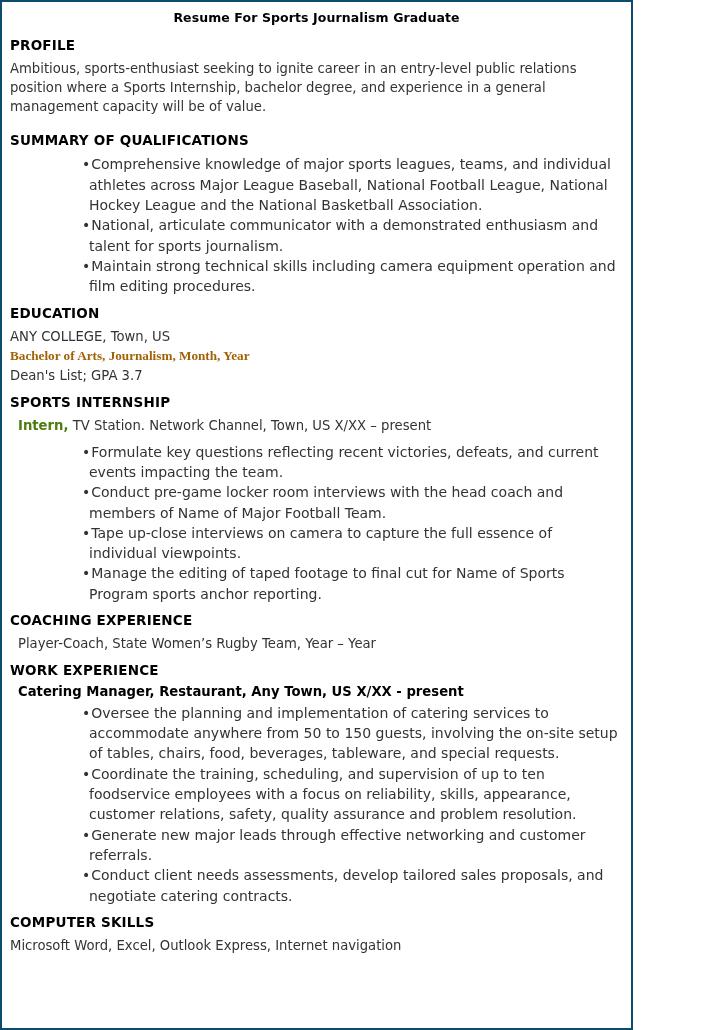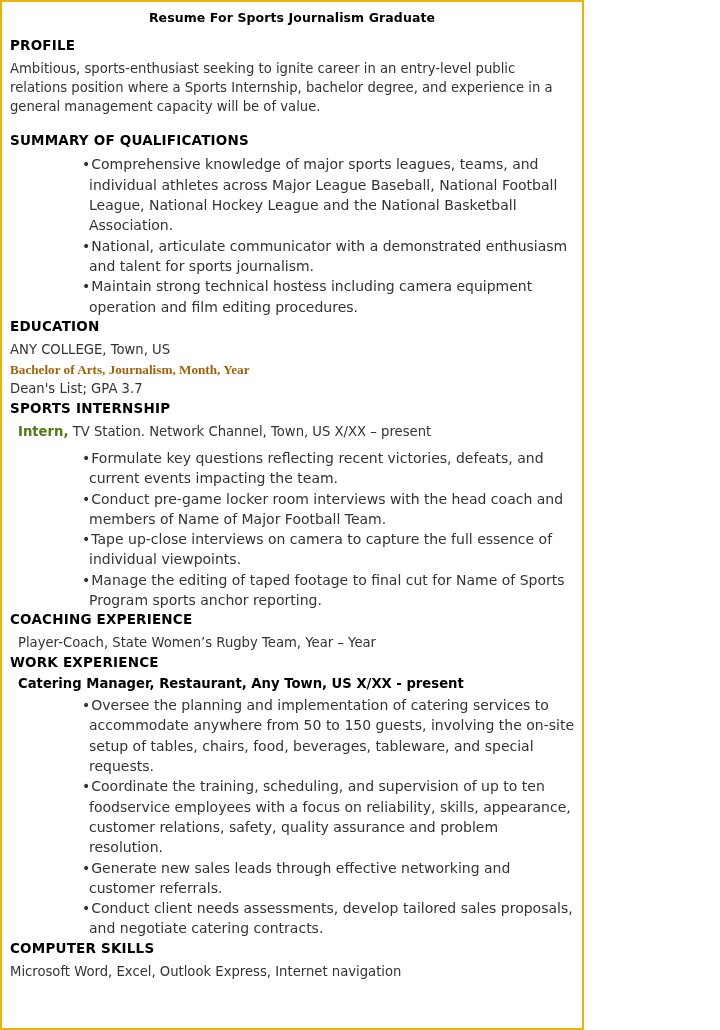--- a/index.html
+++ b/index.html
@@ -8,39 +8,39 @@
     background: #ffffff;
   }
   body {
     width: 720px;
     height: 1030px;
     font-family: "DejaVu Sans", sans-serif;
     color: #1a1a1a;
   }
   .page {
     box-sizing: border-box;
-    width: 584px;
+    width: 633px;
     height: 1030px;
-    border: 2px solid #eab308;
+    border: 2px solid #0c4a6e;
     padding: 6px 8px 0 8px;
     overflow: hidden;
   }
   .doc-title {
     text-align: center;
     font-size: 12.5px;
     font-weight: bold;
     letter-spacing: 0.1px;
     margin: 2px 0 12px 0;
     color: #000;
   }
   .section-heading {
     font-size: 13.5px;
     font-weight: bold;
     color: #000;
-    margin: 1px 0 6px 0;
+    margin: 8px 0 6px 0;
     letter-spacing: 0.2px;
   }
   .para {
     font-size: 13.2px;
     line-height: 1.45;
     color: #333333;
     margin: 0 0 16px 0;
   }
   .bullets {
     margin: 0;
@@ -93,21 +93,21 @@
 
   <div class="doc-title">Resume For Sports Journalism Graduate</div>
 
   <div class="section-heading">PROFILE</div>
   <p class="para">Ambitious, sports-enthusiast seeking to ignite career in an entry-level public relations position where a Sports Internship, bachelor degree, and experience in a general management capacity will be of value.</p>
 
   <div class="section-heading">SUMMARY OF QUALIFICATIONS</div>
   <ul class="bullets">
     <li>Comprehensive knowledge of major sports leagues, teams, and individual athletes across Major League Baseball, National Football League, National Hockey League and the National Basketball Association.</li>
     <li>National, articulate communicator with a demonstrated enthusiasm and talent for sports journalism.</li>
-    <li>Maintain strong technical hostess including camera equipment operation and film editing procedures.</li>
+    <li>Maintain strong technical skills including camera equipment operation and film editing procedures.</li>
   </ul>
 
   <div class="section-heading">EDUCATION</div>
   <p class="line">ANY COLLEGE, Town, US</p>
   <p class="line bold">Bachelor of Arts, Journalism, Month, Year</p>
   <p class="line">Dean's List; GPA 3.7</p>
 
   <div class="section-heading">SPORTS INTERNSHIP</div>
   <p class="line indent"><span class="lead-bold">Intern,</span><span> TV Station. Network Channel, Town, US X/XX – present</span></p>
   <div class="gap-sm"></div>
@@ -119,20 +119,20 @@
   </ul>
 
   <div class="section-heading">COACHING EXPERIENCE</div>
   <p class="line indent">Player-Coach, State Women’s Rugby Team, Year – Year</p>
 
   <div class="section-heading">WORK EXPERIENCE</div>
   <div class="subhead">Catering Manager, Restaurant, Any Town, US X/XX - present</div>
   <ul class="bullets">
     <li>Oversee the planning and implementation of catering services to accommodate anywhere from 50 to 150 guests, involving the on-site setup of tables, chairs, food, beverages, tableware, and special requests.</li>
     <li>Coordinate the training, scheduling, and supervision of up to ten foodservice employees with a focus on reliability, skills, appearance, customer relations, safety, quality assurance and problem resolution.</li>
-    <li>Generate new sales leads through effective networking and customer referrals.</li>
+    <li>Generate new major leads through effective networking and customer referrals.</li>
     <li>Conduct client needs assessments, develop tailored sales proposals, and negotiate catering contracts.</li>
   </ul>
 
   <div class="section-heading">COMPUTER SKILLS</div>
   <p class="line">Microsoft Word, Excel, Outlook Express, Internet navigation</p>
 
 </div>
 
 </body></html>

